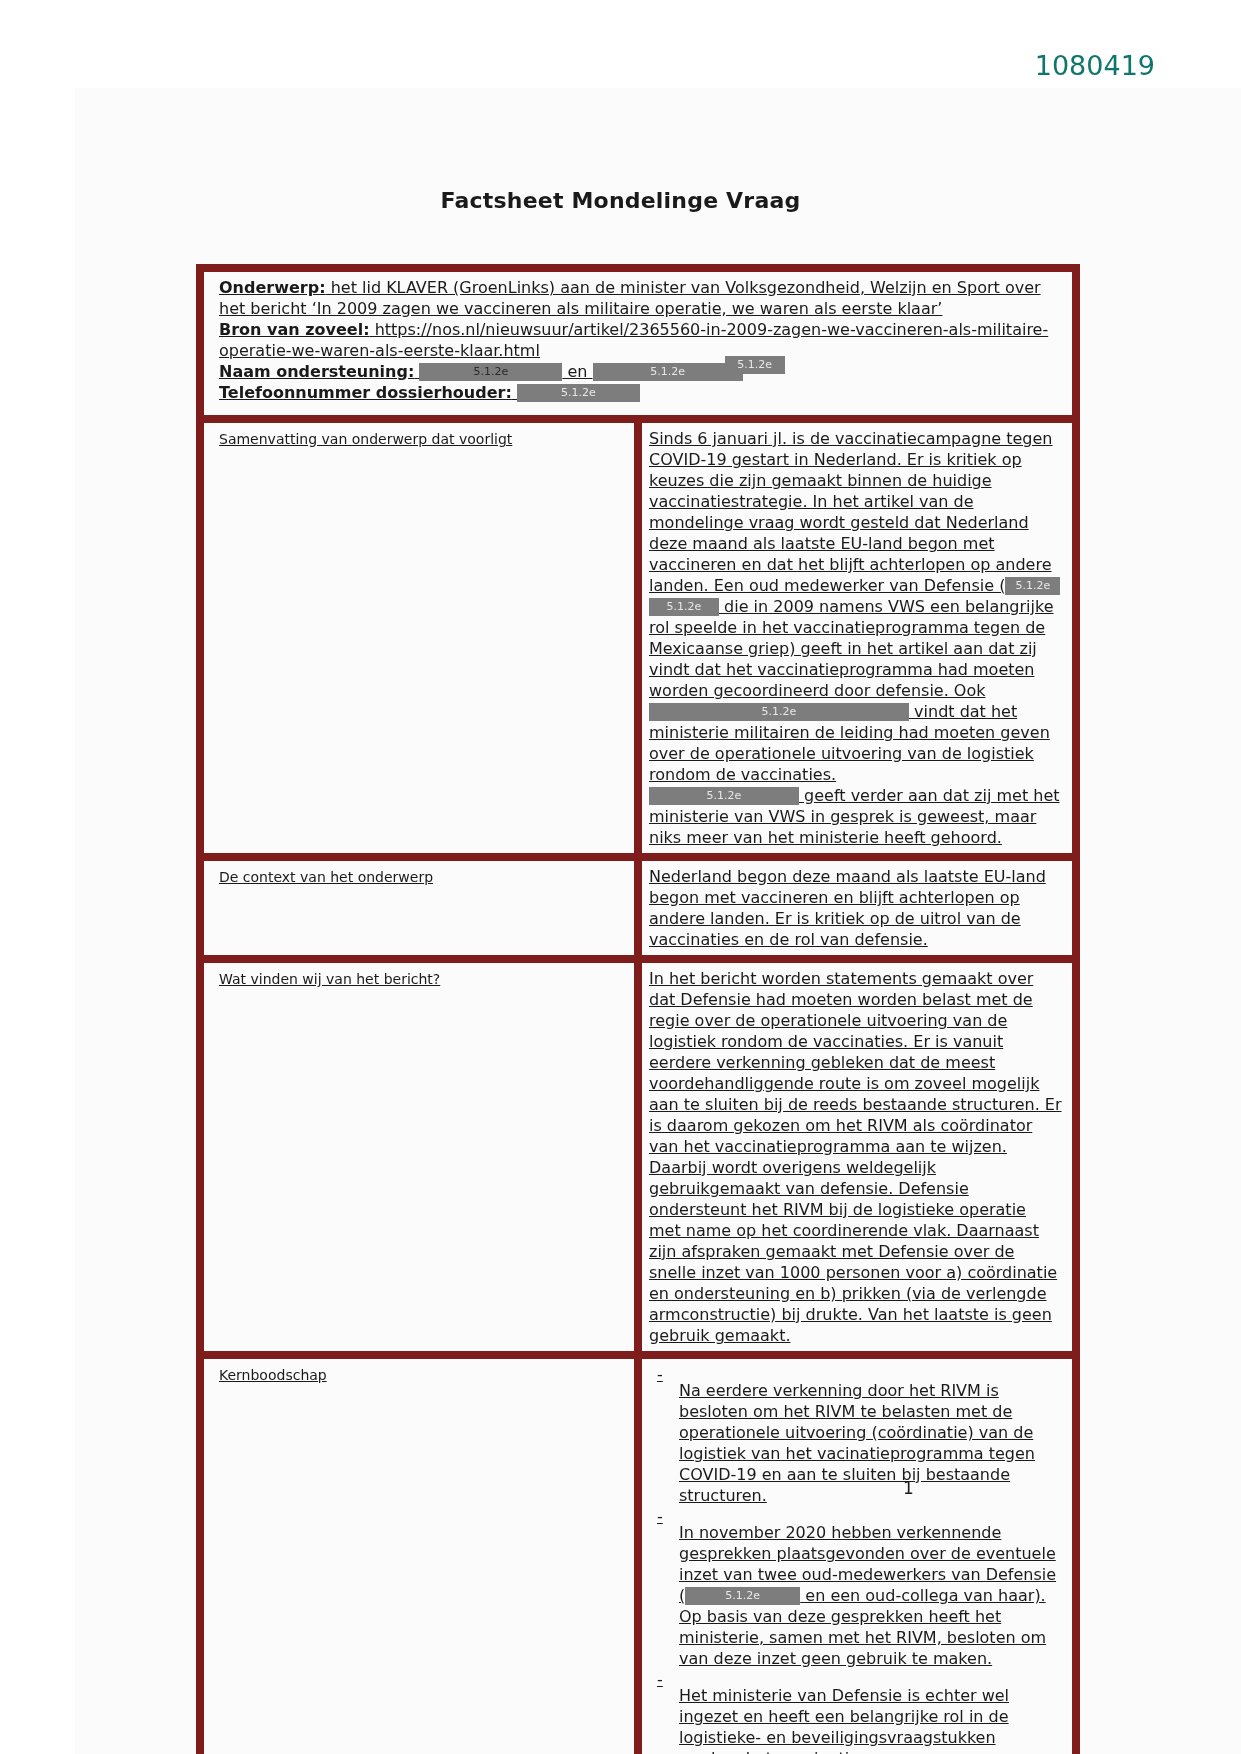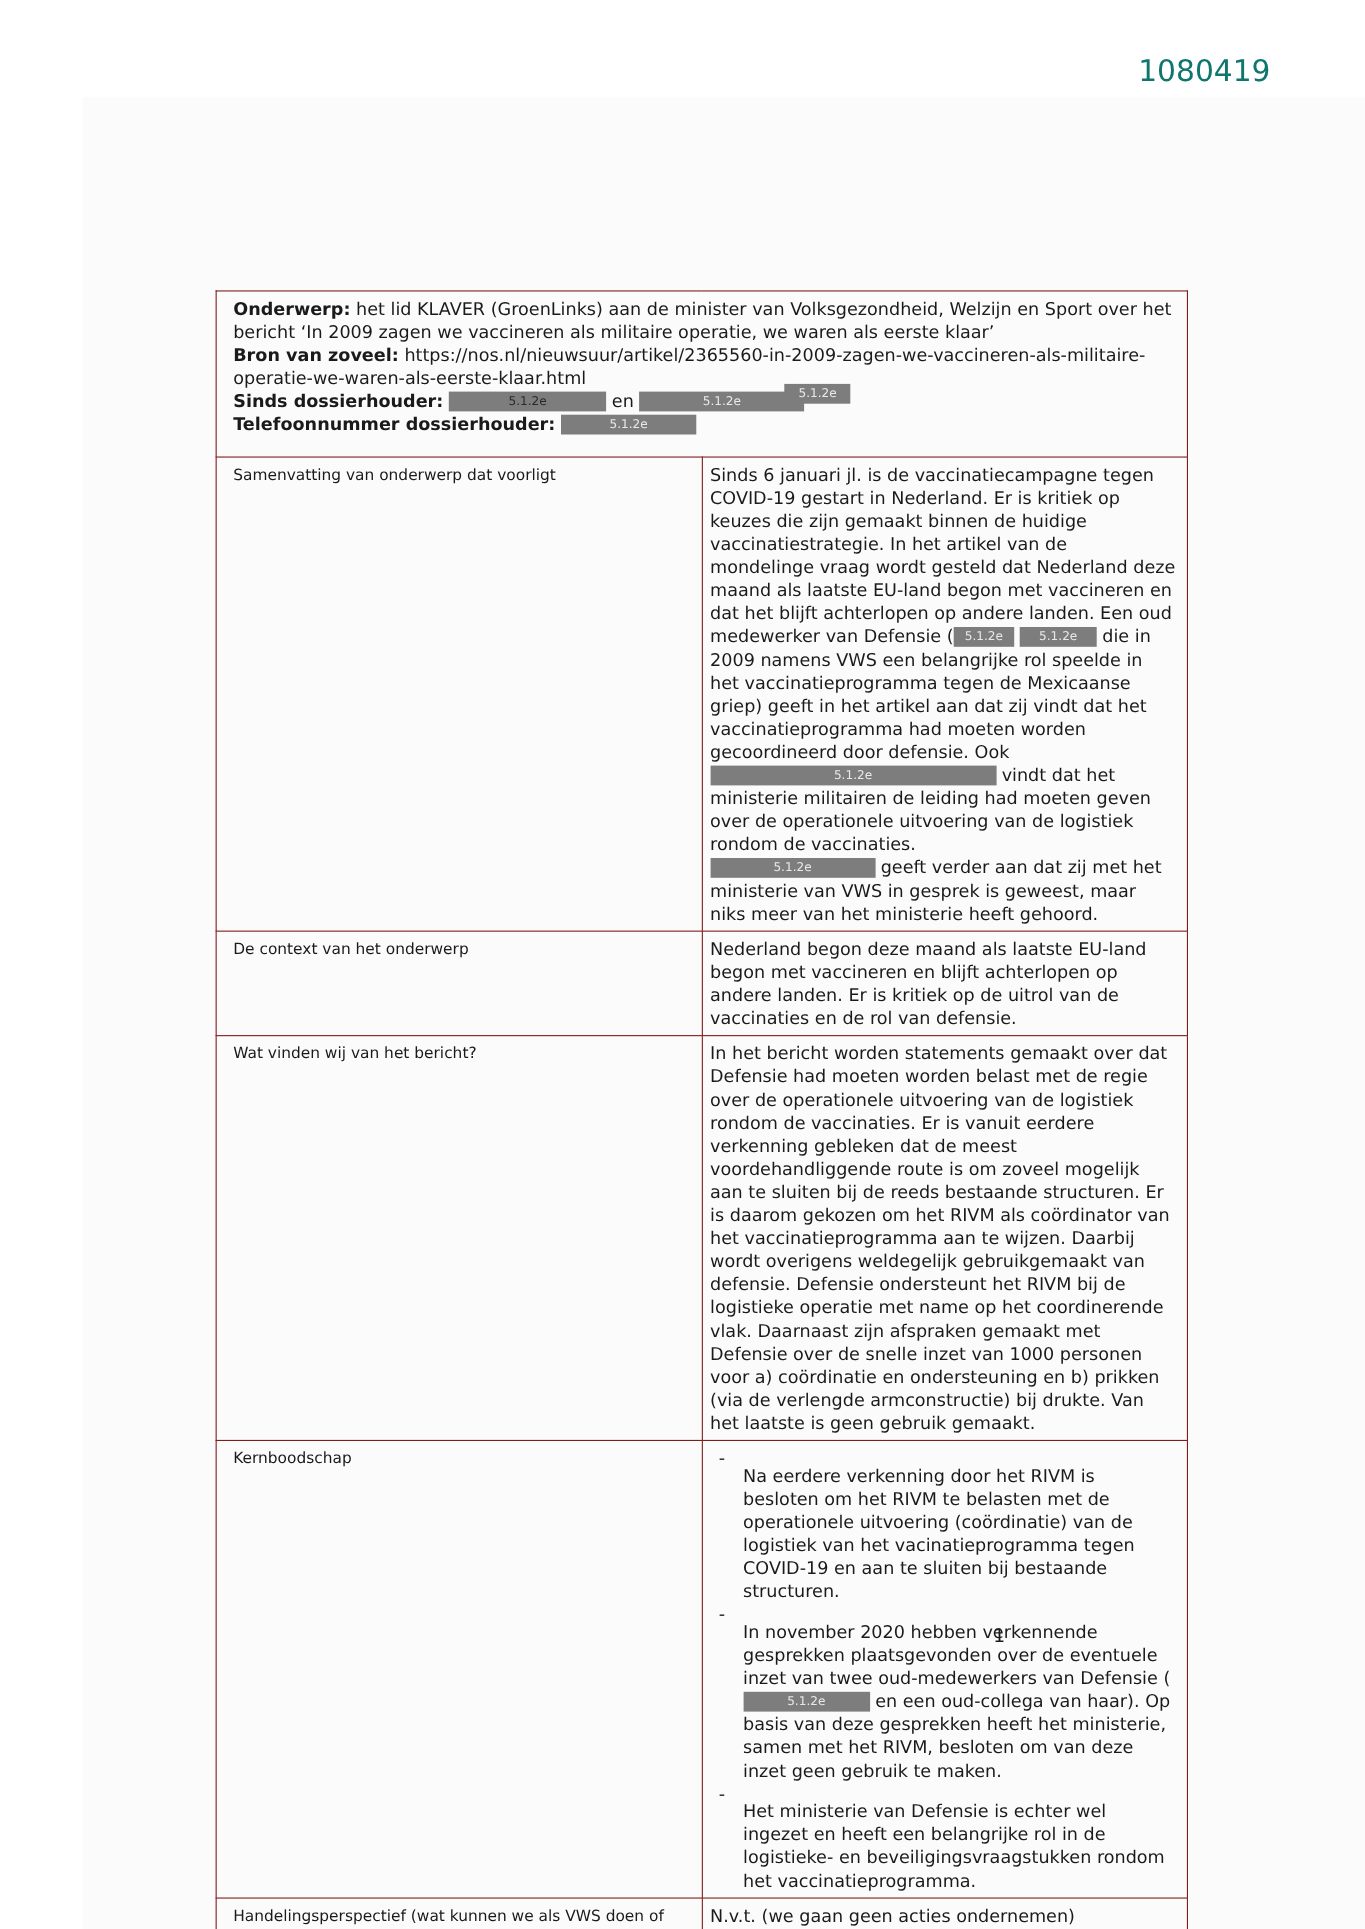--- a/index.html
+++ b/index.html
@@ -10,21 +10,21 @@
   }
   .scan-shade { position:absolute; left:75px; top:88px; right:0; bottom:0; background:#fbfbfb; }
   .doc-number { position:absolute; top:50px; right:86px; font-size:27px; color:#0f766e; }
   .doc-title  { position:absolute; top:188px; left:0; width:1241px; text-align:center;
                 font-size:22px; font-weight:bold; letter-spacing:0.2px; }
   table.fact {
     position:absolute; left:196px; top:264px; width:884px;
     border-collapse:collapse; table-layout:fixed;
     font-size:16px; line-height:21px; color:#1a1a1a;
   }
-  table.fact td { border:1px solid #7f1d1d; vertical-align:top; background:transparent; }
+  table.fact td { border:8px solid #7f1d1d; vertical-align:top; background:transparent;text-decoration:underline; }
   td.label-cell   { width:152px; padding:6px 6px 6px 15px; font-size:14px; line-height:21px; overflow-wrap:break-word;margin-left:47px; }
   td.content-cell { width:732px; padding:5px 10px 5px 7px; }
   td.header-cell  { padding:5px 10px 5px 15px; }
   .hline { min-height:21px; }
   .para  { margin:0; }
   .bold  { font-weight:bold; }
   .bullet { display:flex; }
   .bullet .marker { width:30px; flex:0 0 30px; padding-left:8px; }
   .bullet .btext  { flex:1;margin-top:16px; }
   .redact {
@@ -36,28 +36,29 @@
   .redact.raised { transform:translateY(-7px); margin-left:-18px; }
   .page-number { position:absolute; left:903px; top:1478px; font-size:17px; }
 </style>
 </head>
 <body>
 
 <div class="page">
   <div class="scan-shade"></div>
 
   <div class="doc-number">1080419</div>
+  <div class="doc-title">Factsheet Mondelinge Vraag</div>
 
   <table class="fact">
     <tbody>
         <tr>
       <td class="header-cell" colspan="2" style="height:151px;">
         <div class="hline"><span class="bold">Onderwerp:</span><span> het lid KLAVER (GroenLinks) aan de minister van Volksgezondheid, Welzijn en Sport over het bericht ‘In 2009 zagen we vaccineren als militaire operatie, we waren als eerste klaar’</span></div>
         <div class="hline"><span class="bold">Bron van zoveel:</span><span> https://nos.nl/nieuwsuur/artikel/2365560-in-2009-zagen-we-vaccineren-als-militaire-operatie-we-waren-als-eerste-klaar.html</span></div>
-        <div class="hline"><span class="bold">Sinds dossierhouder:</span><span> </span><span class="redact dark" style="width: 143px;">5.1.2e</span><span> en </span><span class="redact" style="width: 150px;">5.1.2e</span><span class="redact raised" style="width: 60px;">5.1.2e</span></div>
+        <div class="hline"><span class="bold">Naam ondersteuning:</span><span> </span><span class="redact dark" style="width: 143px;">5.1.2e</span><span> en </span><span class="redact" style="width: 150px;">5.1.2e</span><span class="redact raised" style="width: 60px;">5.1.2e</span></div>
         <div class="hline"><span class="bold">Telefoonnummer dossierhouder:</span><span> </span><span class="redact" style="width: 123px;">5.1.2e</span></div>
       </td>
     </tr>
     <tr>
       <td class="label-cell" style="height:302px;">Samenvatting van onderwerp dat voorligt</td>
       <td class="content-cell">
             <div class="para"><span>Sinds 6 januari jl. is de vaccinatiecampagne tegen COVID-19 gestart in Nederland. Er is kritiek op keuzes die zijn gemaakt binnen de huidige vaccinatiestrategie. In het artikel van de mondelinge vraag wordt gesteld dat Nederland deze maand als laatste EU-land begon met vaccineren en dat het blijft achterlopen op andere landen. Een oud medewerker van Defensie (</span><span class="redact" style="width: 55px;">5.1.2e</span><span> </span><span class="redact" style="width: 70px;">5.1.2e</span><span> die in 2009 namens VWS een belangrijke rol speelde in het vaccinatieprogramma tegen de Mexicaanse griep) geeft in het artikel aan dat zij vindt dat het vaccinatieprogramma had moeten worden gecoordineerd door defensie. Ook </span><span class="redact" style="width: 260px;">5.1.2e</span><span> vindt dat het ministerie militairen de leiding had moeten geven over de operationele uitvoering van de logistiek rondom de vaccinaties.</span></div>
             <div class="para"><span class="redact" style="width: 150px;">5.1.2e</span><span> geeft verder aan dat zij met het ministerie van VWS in gesprek is geweest, maar niks meer van het ministerie heeft gehoord.</span></div>
           </td>
     </tr>

